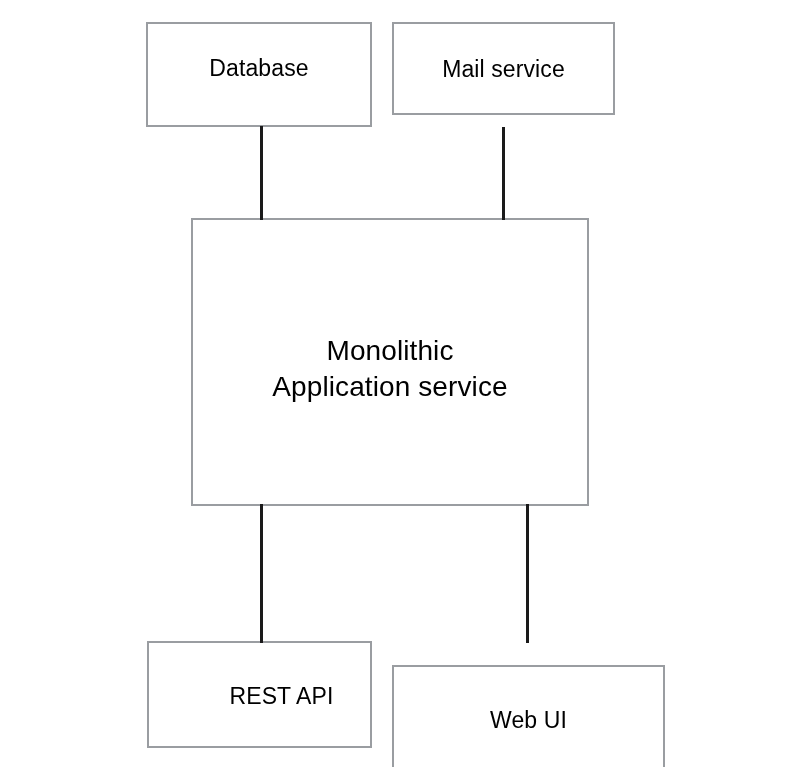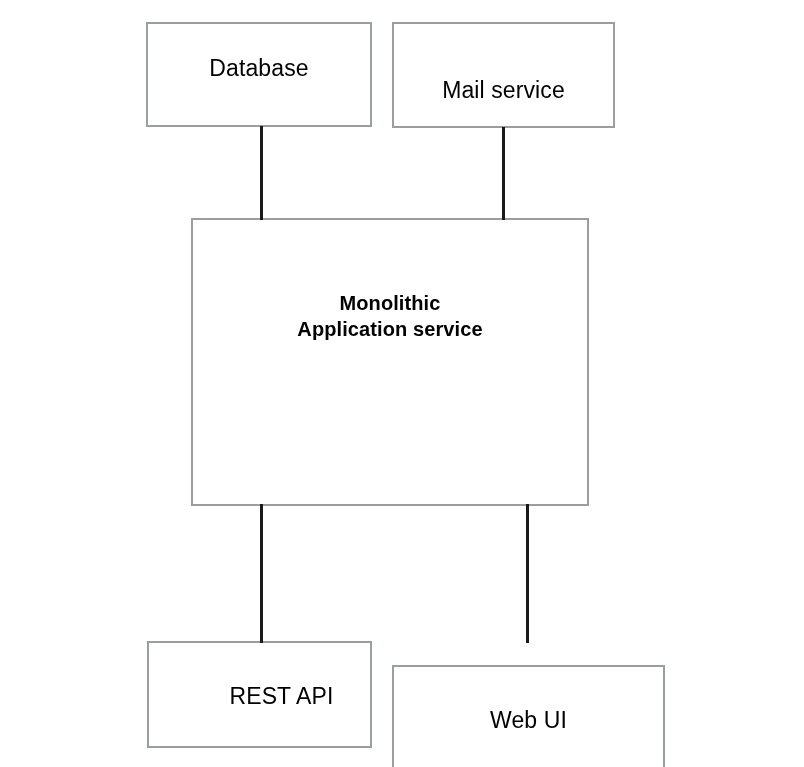--- a/index.html
+++ b/index.html
@@ -42,39 +42,38 @@
     align-items: flex-start;
   }
   #node-database .node-label {
     font-size: 23px;
     margin-top: 30px;
   }
   #node-mail-service {
     left: 392px;
     top: 22px;
     width: 223px;
-    height: 106px;
-    align-items: center;
+    height: 93px;
+    align-items: flex-start;
   }
   #node-mail-service .node-label {
     font-size: 23px;
     margin-top: 31px;
   }
   
   #node-monolith {
     left: 191px;
     top: 218px;
     width: 398px;
     height: 288px;
     align-items: flex-start;
   }
   #node-monolith .node-label {
-    font-size: 20px;
-    margin-top: 71px;
-    font-weight: bold;
+    font-size: 28px;
+    margin-top: 113px;
   }
   
   #node-rest-api {
     left: 147px;
     top: 641px;
     width: 225px;
     height: 107px;
     align-items: flex-start;
     padding-left: 44px;
   }

